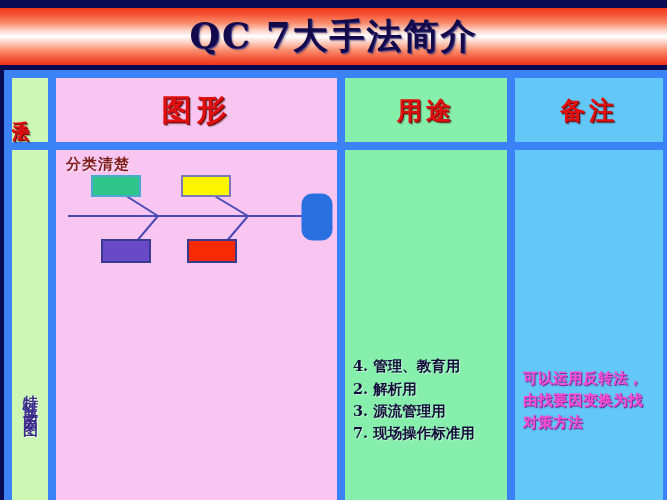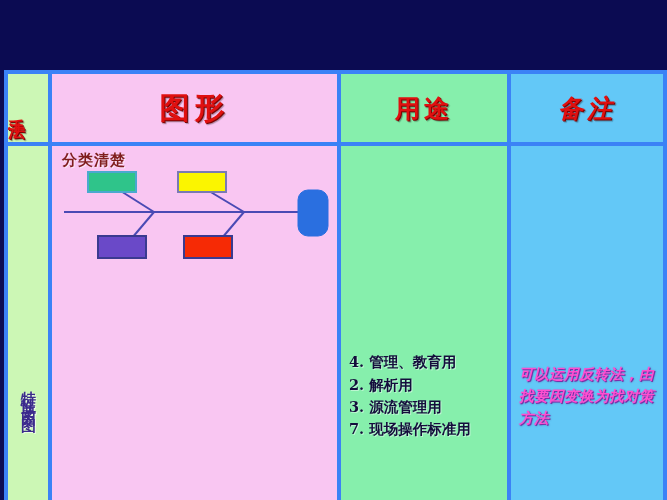--- a/index.html
+++ b/index.html
@@ -26,33 +26,33 @@
     white-space:nowrap;
   }
 
   
   .tbl{
     position:absolute;left:4px;top:70px;width:659px;height:430px;
     border-collapse:collapse;table-layout:fixed;
     border:2px solid #1a1a7a;
   }
   .tbl td{
-    border:4px solid #3b82f6;
+    border:8px solid #3b82f6;
     padding:0;vertical-align:middle;
     position:relative;
   }
   col.c1{width:44px;}
   col.c2{width:289px;}
   col.c3{width:170px;}
   col.c4{width:156px;}
 
   .cell-method{background:#ccf7b5;}
   .cell-graph{background:#f9c6f2;}
   .cell-use{background:#86efac;}
-  .cell-note{background:#63c8f7;font-style:italic;}
+  .cell-note{background:#63c8f7;}
 
   
   .hdr{height:72px;text-align:center;}
   .hdr-txt{
     font-family:"DejaVu Serif","Liberation Serif",serif;
     font-weight:bold;color:#e01010;
     text-shadow:1px 1px 0 #7a0505, 2px 2px 1px rgba(0,0,0,.30);
   }
   .hdr-1 .hdr-txt{font-size:17px;writing-mode:vertical-rl;letter-spacing:3px;line-height:1;}
   .hdr-2 .hdr-txt{font-size:30px;letter-spacing:5px;}
@@ -102,20 +102,23 @@
 
   .graphwrap{position:relative;width:100%;height:100%;}
   svg{display:block;}
   .svgpos{position:absolute;left:0;top:0;}
 </style>
 </head>
 <body>
 
 <div class="page">
 
+  <div class="banner">
+    <div class="banner-title">QC 7大手法简介</div>
+  </div>
 
   <table class="tbl">
     <colgroup>
       <col class="c1">
         <col class="c2">
         <col class="c3">
         <col class="c4">
     </colgroup>
     <tbody>
 

